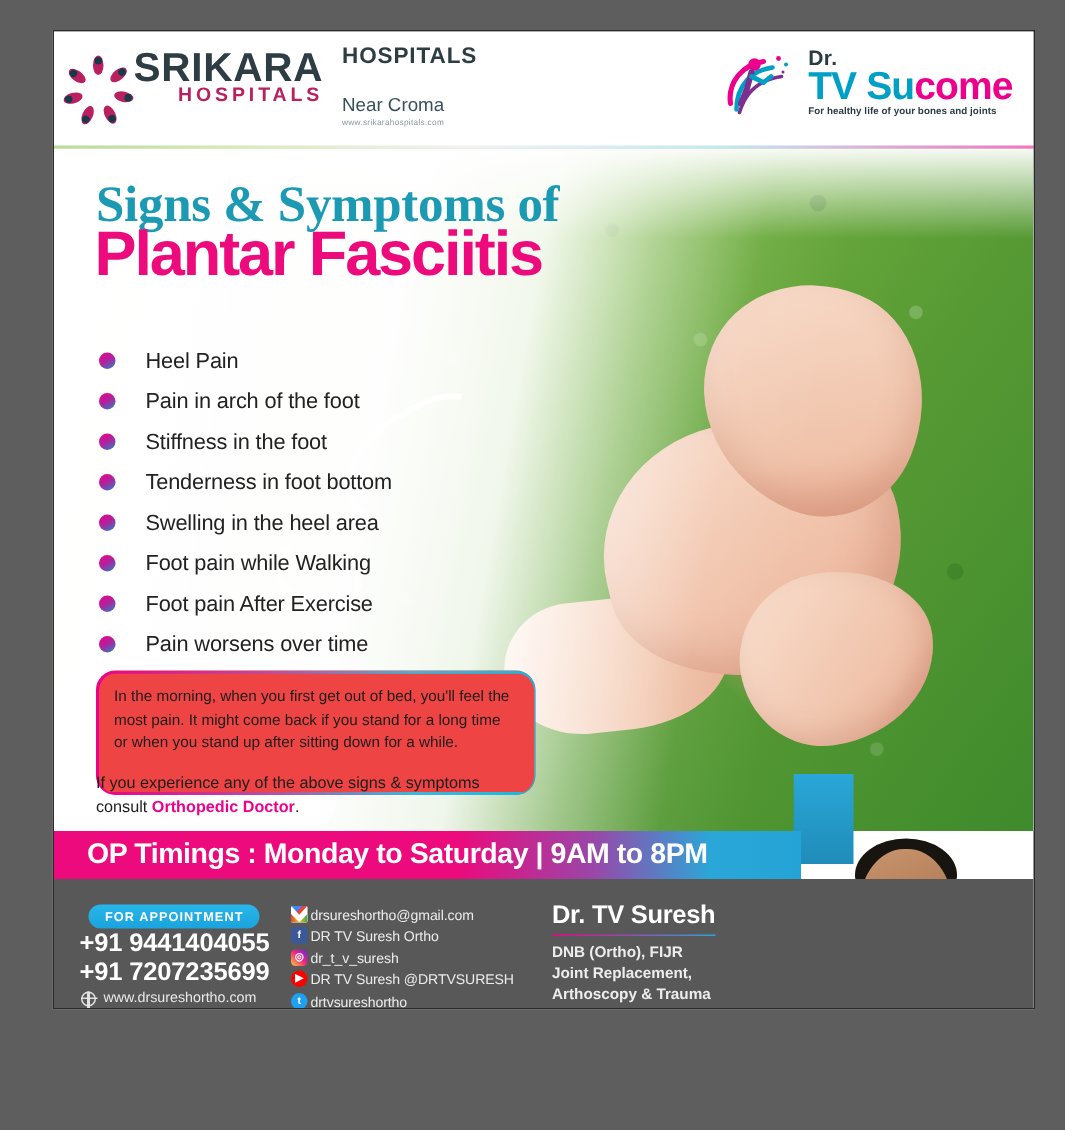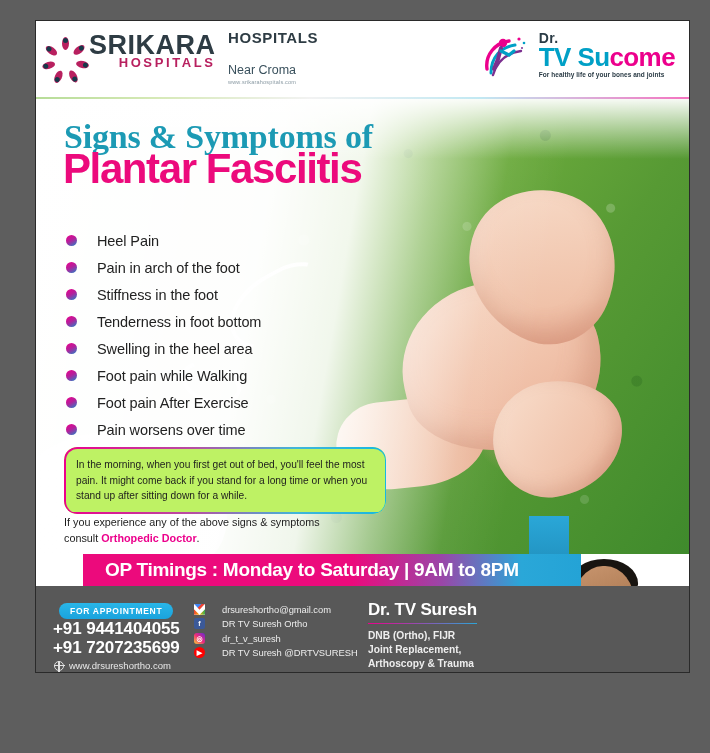--- a/index.html
+++ b/index.html
@@ -220,23 +220,23 @@
   .sym-dot {
     width: 11px; height: 11px; border-radius: 50%; flex: 0 0 11px;
     background: linear-gradient(150deg,#ec008c 0%, #b3219c 48%, #1f87c9 100%);
   }
   .sym-label {
     margin-left: 20px; font-size: 14.5px; color: #222; letter-spacing: -.1px;
   }
 
   .callout {
     position: absolute; left: 28px; top: 348px;
-    width: 322px; padding: 10px 12px 10px 12px;
+    width: 293px; padding: 10px 12px 26px 12px;
     border-radius: 13px;
-    background: #bef264;
+    background: #ef4444;
     position: absolute;
   }
   .callout::before {
     content: ""; position: absolute; inset: 0; border-radius: 13px; padding: 1.5px;
     background: linear-gradient(90deg,#ec008c 0%, #b74fa3 40%, #41b6d8 72%, #17b8e0 100%);
     -webkit-mask: linear-gradient(#000 0 0) content-box, linear-gradient(#000 0 0);
     -webkit-mask-composite: xor; mask-composite: exclude;
     pointer-events: none;
   }
   .callout-text {
@@ -247,21 +247,20 @@
     position: absolute; left: 28px; top: 416px;
     font-size: 10.8px; line-height: 1.45; color: #1d1d1d;
   }
   .consult b { color: #ec008c; font-weight: bold; }
 
   
   .op-banner {
     position: absolute; left: 0; top: 533px; width: 498px; height: 32px;
     background: linear-gradient(90deg,#ec0a7c 0%, #ec0a7c 54%, #9a46a8 72%, #2aa7d8 88%, #24a3d6 100%);
     z-index: 30;
-    margin-left: 47px;
   }
   .op-text {
     position: absolute; left: 22px; top: 0; height: 32px; line-height: 32px;
     color: #fff; font-size: 19px; font-weight: bold; letter-spacing: -.3px;
   }
 
   
   .footer {
     position: absolute; left: 0; top: 565px; width: 100%; height: 88px;
     background: #585858; z-index: 30;
@@ -284,21 +283,21 @@
     color: #e8e8e8; font-size: 9.5px;
   }
   .globe {
     width: 10px; height: 10px; border-radius: 50%;
     border: 1.2px solid #e2e2e2; position: relative; flex: 0 0 10px;
   }
   .globe::before { content:""; position:absolute; left:50%; top:-1px; width:1.2px; height:11px; background:#e2e2e2; margin-left:-.6px; }
   .globe::after  { content:""; position:absolute; top:50%; left:-1px; width:11px; height:1.2px; background:#e2e2e2; margin-top:-.6px; }
 
   .socials { position: absolute; left: 158px; top: 16px; }
-  .soc { display: flex; align-items: center; gap: 17px; height: 14.5px; }
+  .soc { display: flex; align-items: center; gap: 2px; height: 14.5px; }
   .soc-label { color: #ececec; font-size: 9.4px; letter-spacing: -.05px; }
   .soc-ic {
     width: 11px; height: 11px; flex: 0 0 11px; border-radius: 2px;
     display: flex; align-items: center; justify-content: center;
     font-size: 7px; font-weight: bold; color: #fff; line-height: 1;
   }
   .ic-gmail { background: #fff; border-radius: 1px; position: relative; overflow: hidden; }
   .ic-gmail::before {
     content:""; position:absolute; inset:0;
     background: linear-gradient(135deg,#4285f4 0 35%, #ea4335 35% 60%, #fbbc05 60% 80%, #34a853 80% 100%);
@@ -514,20 +513,24 @@
         <span class="soc-label">DR TV Suresh Ortho</span>
       </div>
       <div class="soc">
         <span class="soc-ic ic-ig">◎</span>
         <span class="soc-label">dr_t_v_suresh</span>
       </div>
       <div class="soc">
         <span class="soc-ic ic-yt">▶</span>
         <span class="soc-label">DR TV Suresh @DRTVSURESH</span>
       </div>
+      <div class="soc">
+        <span class="soc-ic ic-tw">t</span>
+        <span class="soc-label">drtvsureshortho</span>
+      </div>
     </div>
 
     <div class="doc-block">
       <div class="doc-name">Dr. TV Suresh</div>
       <div class="doc-cred" style="white-space: pre-line;">DNB (Ortho), FIJR
 Joint Replacement,
 Arthoscopy &amp; Trauma
 Surgeon</div>
     </div>
   </div>

